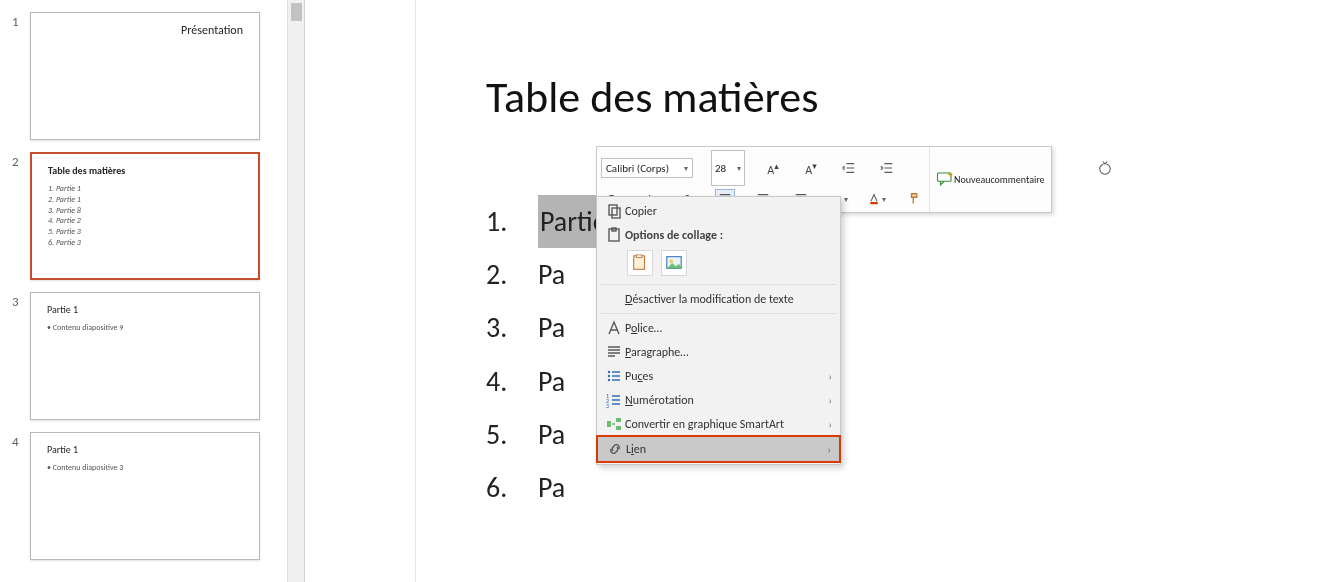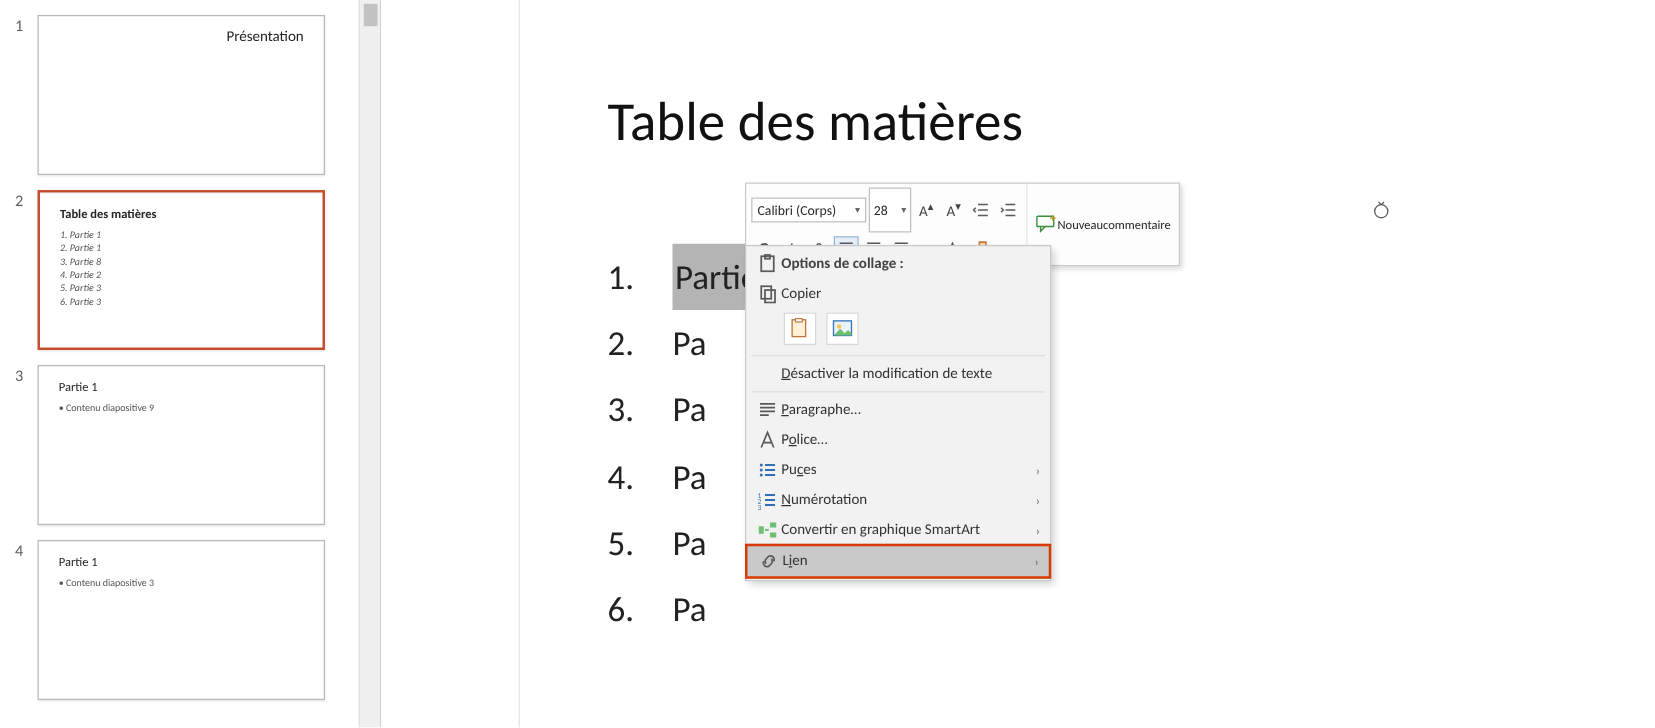--- a/index.html
+++ b/index.html
@@ -157,21 +157,21 @@
     z-index: 30;
     font-size: 12px;
   }
   .mt-block {
     padding: 3px 4px;
     display: flex;
     flex-direction: column;
     gap: 3px;
     border-right: 1px solid #e3e3e3;
   }
-  .mt-row { display: flex; align-items: center; gap: 2px; }
+  .mt-row { display: flex; align-items: center; gap: 18px; }
   .mt-font {
     border: 1px solid #c0c0c0;
     height: 20px;
     padding: 0 4px;
     font-size: 11px;
     background: #fff;
     display: flex; align-items: center;
     min-width: 92px;
     justify-content: space-between;
   }
@@ -434,34 +434,34 @@
           </svg>
           <span>Nouveau</span>
           <span>commentaire</span>
         </div>
       </div>
 
       <div class="context-menu">
         <div class="cm-item">
           <span class="cm-icon">
             <svg viewBox="0 0 16 16">
+                <rect x="3" y="2" width="8" height="10" class="ic-stroke"></rect>
+                <rect x="6" y="5" width="8" height="10" class="ic-stroke" fill="#fff"></rect>
+              </svg>
+          </span>
+          <span class="cm-label">Copier</span>
+        </div>
+        <div class="cm-item">
+          <span class="cm-icon">
+            <svg viewBox="0 0 16 16">
                 <rect x="3" y="2" width="10" height="12" class="ic-stroke"></rect>
                 <rect x="6" y="1" width="4" height="3" class="ic-stroke"></rect>
               </svg>
           </span>
           <span class="cm-label cm-header">Options de collage :</span>
-        </div>
-        <div class="cm-item">
-          <span class="cm-icon">
-            <svg viewBox="0 0 16 16">
-                <rect x="3" y="2" width="8" height="10" class="ic-stroke"></rect>
-                <rect x="6" y="5" width="8" height="10" class="ic-stroke" fill="#fff"></rect>
-              </svg>
-          </span>
-          <span class="cm-label">Copier</span>
         </div>
         <div class="cm-paste-row">
           <div class="paste-opt">
             <svg viewBox="0 0 20 20">
                 <rect x="3" y="2" width="12" height="15" stroke="#c0783a" fill="#fff0d8" stroke-width="1.2"></rect>
                 <rect x="6" y="1" width="6" height="3" stroke="#c0783a" fill="#fff" stroke-width="1"></rect>
               </svg>
           </div>
           <div class="paste-opt">
             <svg viewBox="0 0 20 20">
@@ -473,32 +473,32 @@
         </div>
         <div class="cm-sep"></div>
         <div class="cm-item">
           <span class="cm-icon"></span>
           <span class="cm-label"><span class="ul">D</span>ésactiver la modification de texte</span>
         </div>
         <div class="cm-sep"></div>
         <div class="cm-item">
           <span class="cm-icon">
             <svg viewBox="0 0 16 16">
+                <path d="M3 14L8 2l5 12M5 10h6" class="ic-stroke"></path>
+              </svg>
+          </span>
+          <span class="cm-label">P<span class="ul">o</span>lice…</span>
+        </div>
+        <div class="cm-item">
+          <span class="cm-icon">
+            <svg viewBox="0 0 16 16">
                 <path d="M2 3h12M2 6h12M2 9h12M2 12h7" class="ic-stroke"></path>
               </svg>
           </span>
           <span class="cm-label"><span class="ul">P</span>aragraphe…</span>
-        </div>
-        <div class="cm-item">
-          <span class="cm-icon">
-            <svg viewBox="0 0 16 16">
-                <path d="M3 14L8 2l5 12M5 10h6" class="ic-stroke"></path>
-              </svg>
-          </span>
-          <span class="cm-label">P<span class="ul">o</span>lice…</span>
         </div>
         <div class="cm-item">
           <span class="cm-icon">
             <svg viewBox="0 0 16 16">
                 <circle cx="3" cy="4" r="1.2" fill="#2f6fb6"></circle>
                 <circle cx="3" cy="8" r="1.2" fill="#2f6fb6"></circle>
                 <circle cx="3" cy="12" r="1.2" fill="#2f6fb6"></circle>
                 <path d="M6 4h8M6 8h8M6 12h8" stroke="#2f6fb6" stroke-width="1.5"></path>
               </svg>
           </span>

